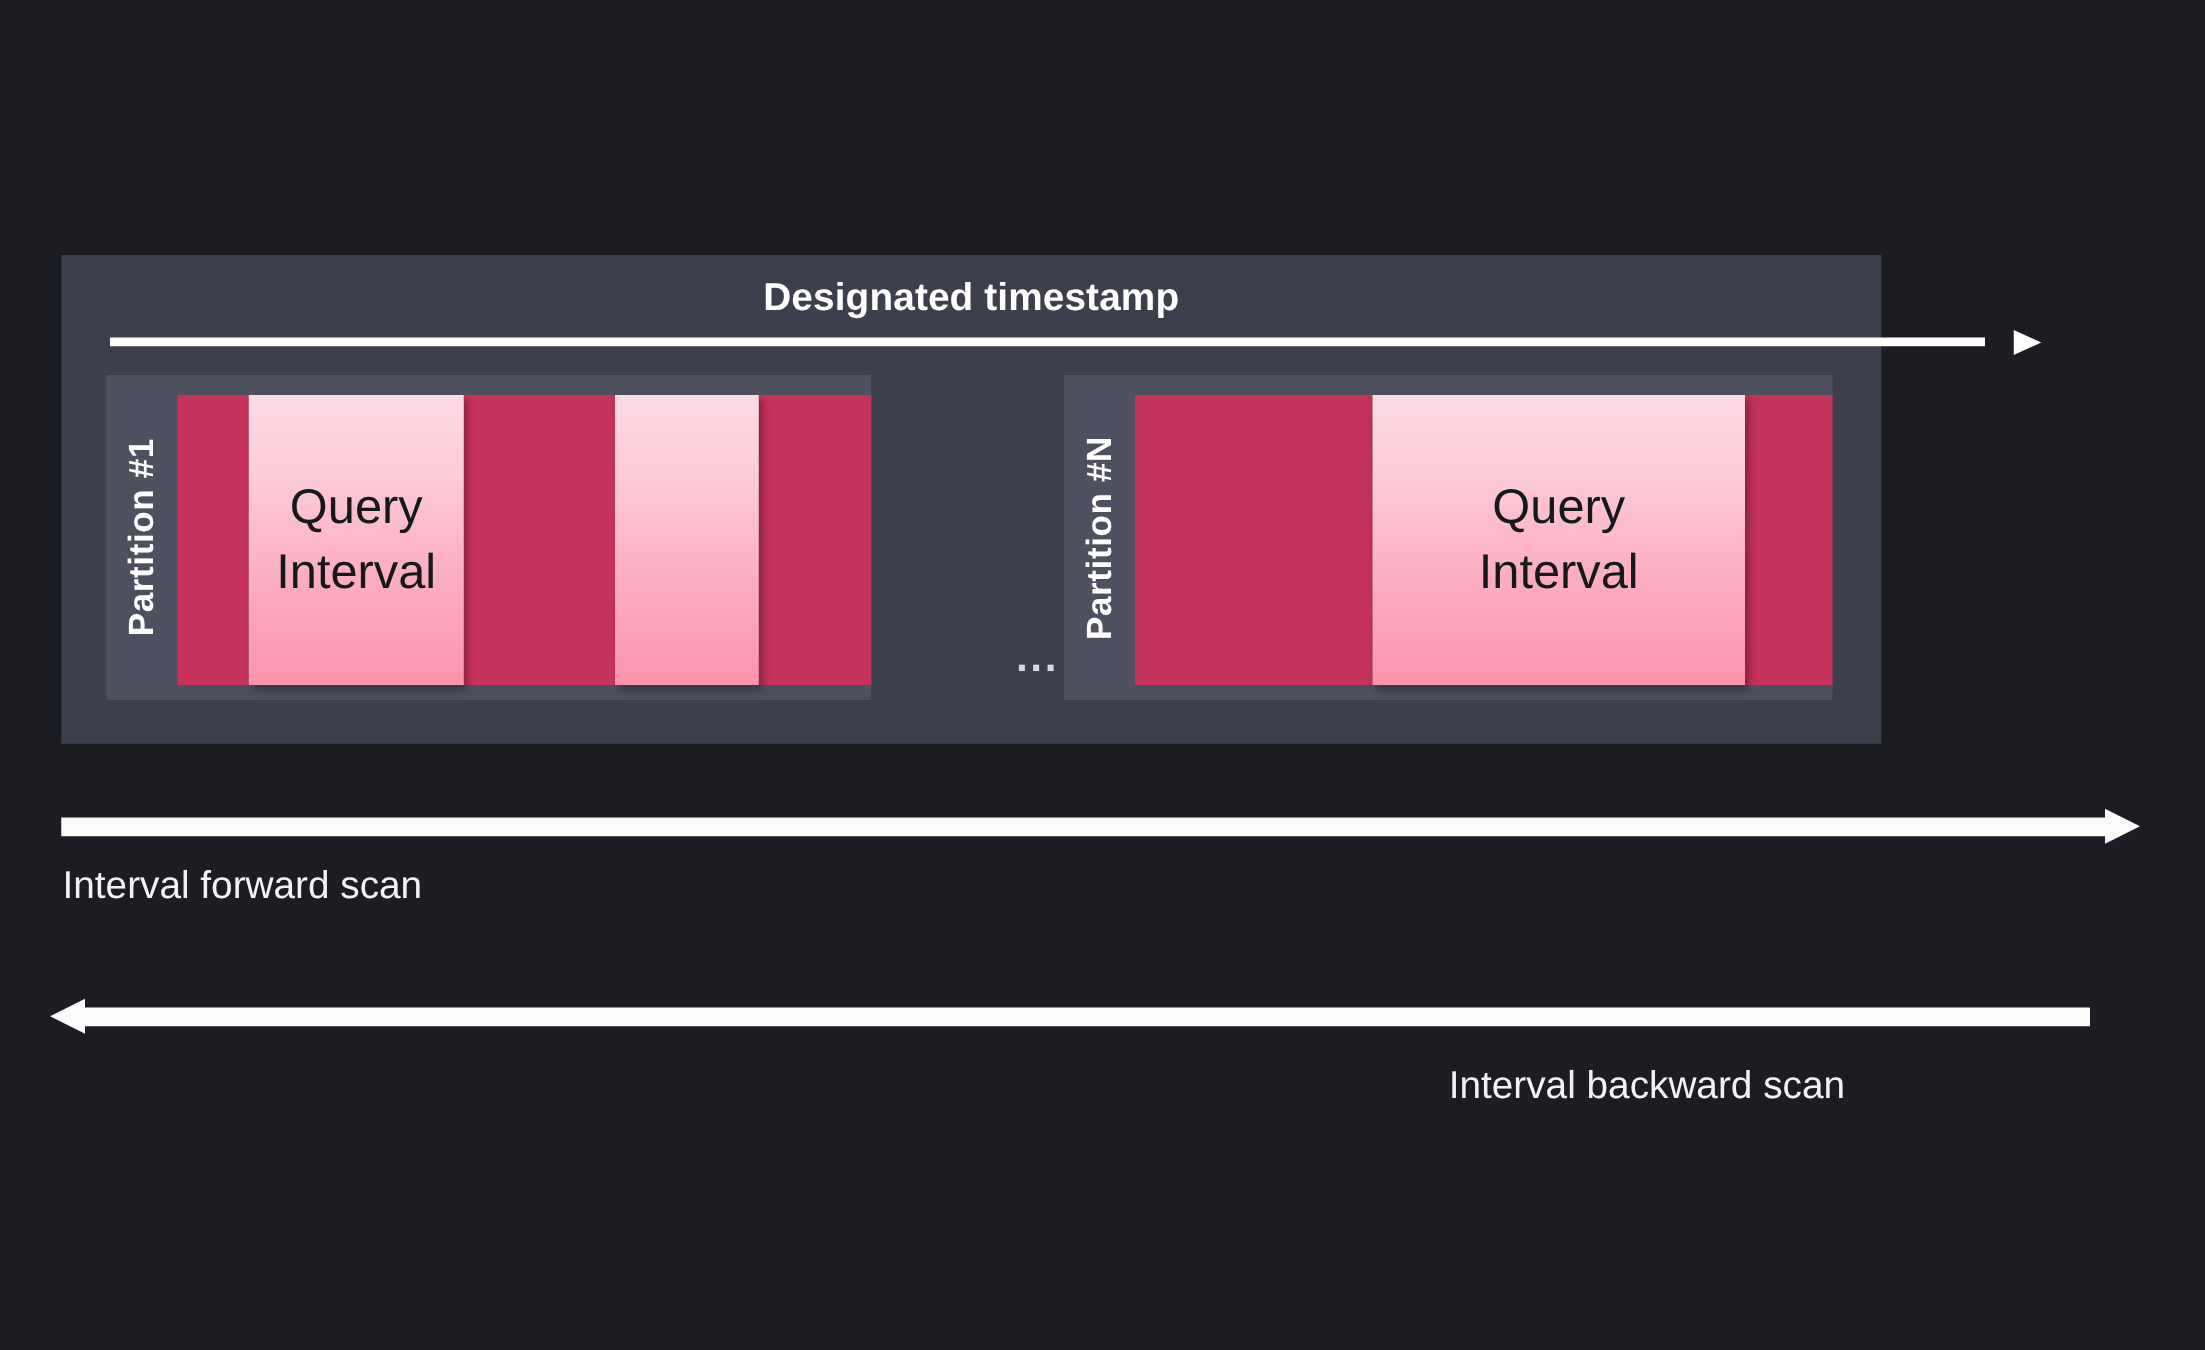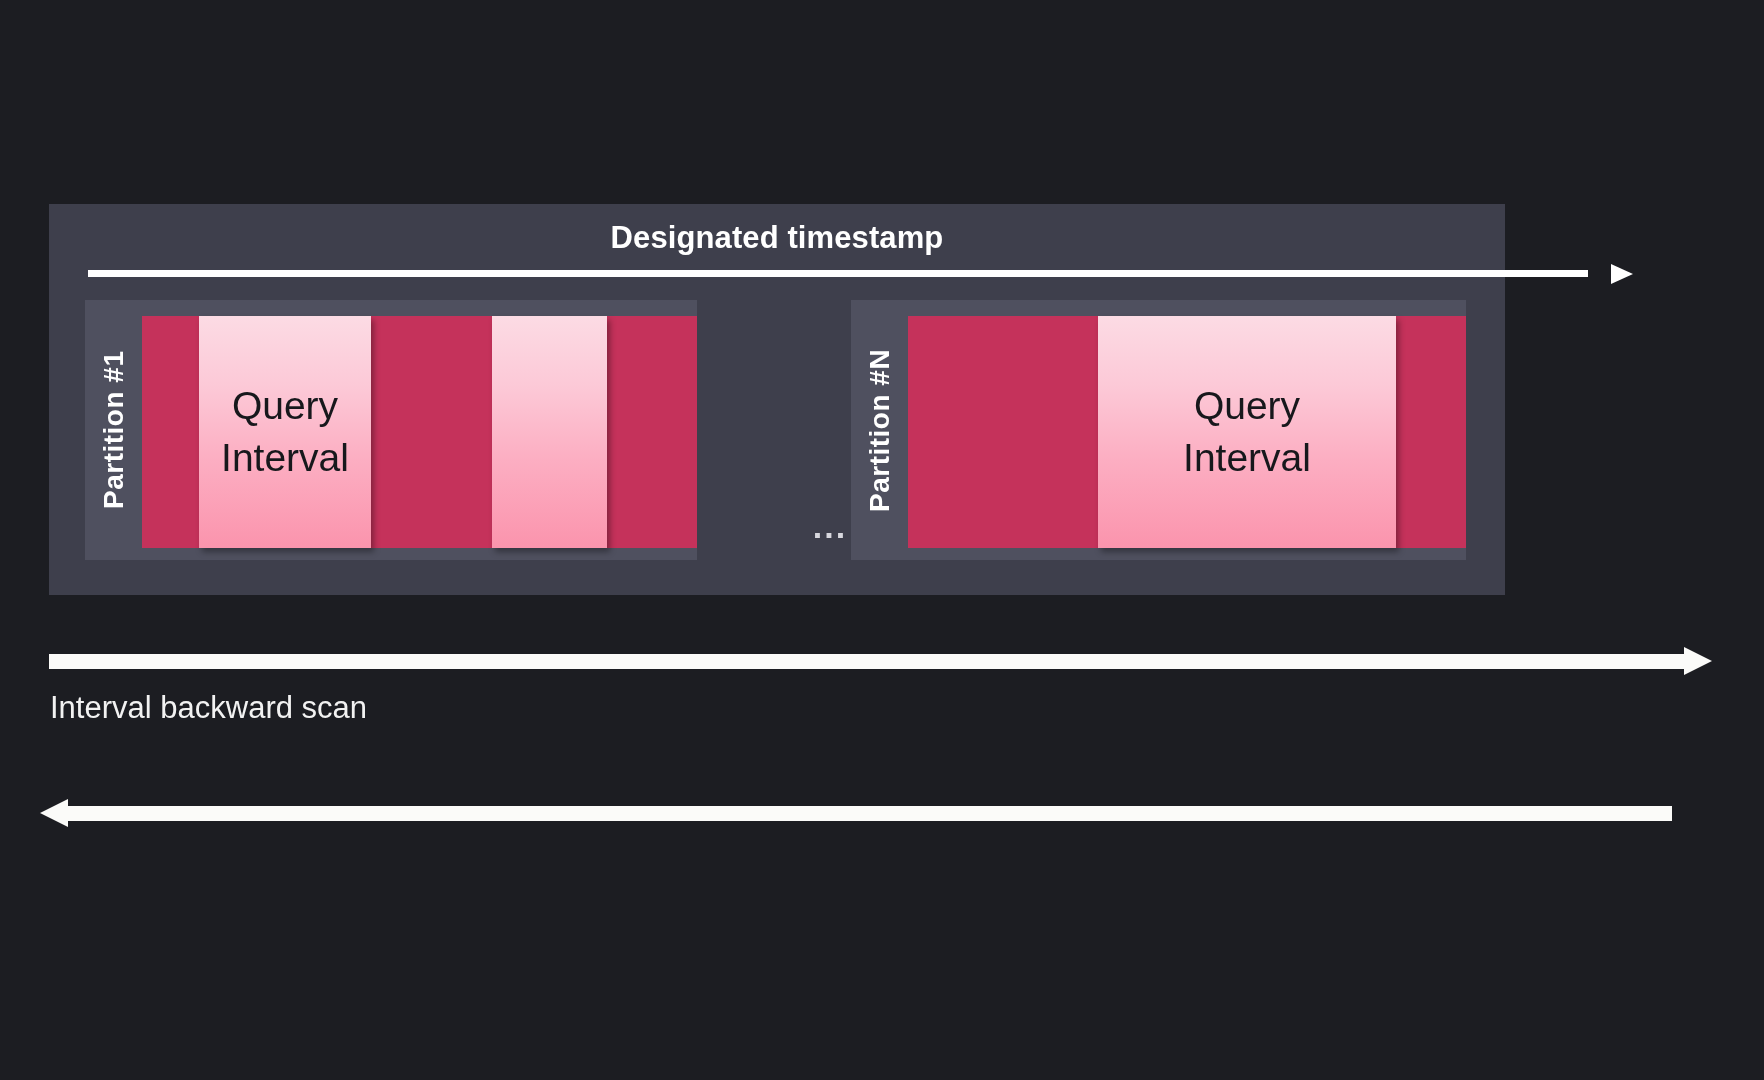--- a/index.html
+++ b/index.html
@@ -277,20 +277,21 @@
         </div>
       </div>
 
     </div>
   </div>
 
   <div class="scan-arrow" id="forward-arrow">
     <div class="shaft"></div>
     <div class="head-right"></div>
   </div>
-  <div class="scan-label" id="forward-label">Interval backward scan</div>
+  <div class="scan-label" id="forward-label">Interval forward scan</div>
 
   <div class="scan-arrow" id="backward-arrow">
     <div class="head-left"></div>
     <div class="shaft"></div>
   </div>
+  <div class="scan-label" id="backward-label">Interval backward scan</div>
 
 </div>
 
 </body></html>

